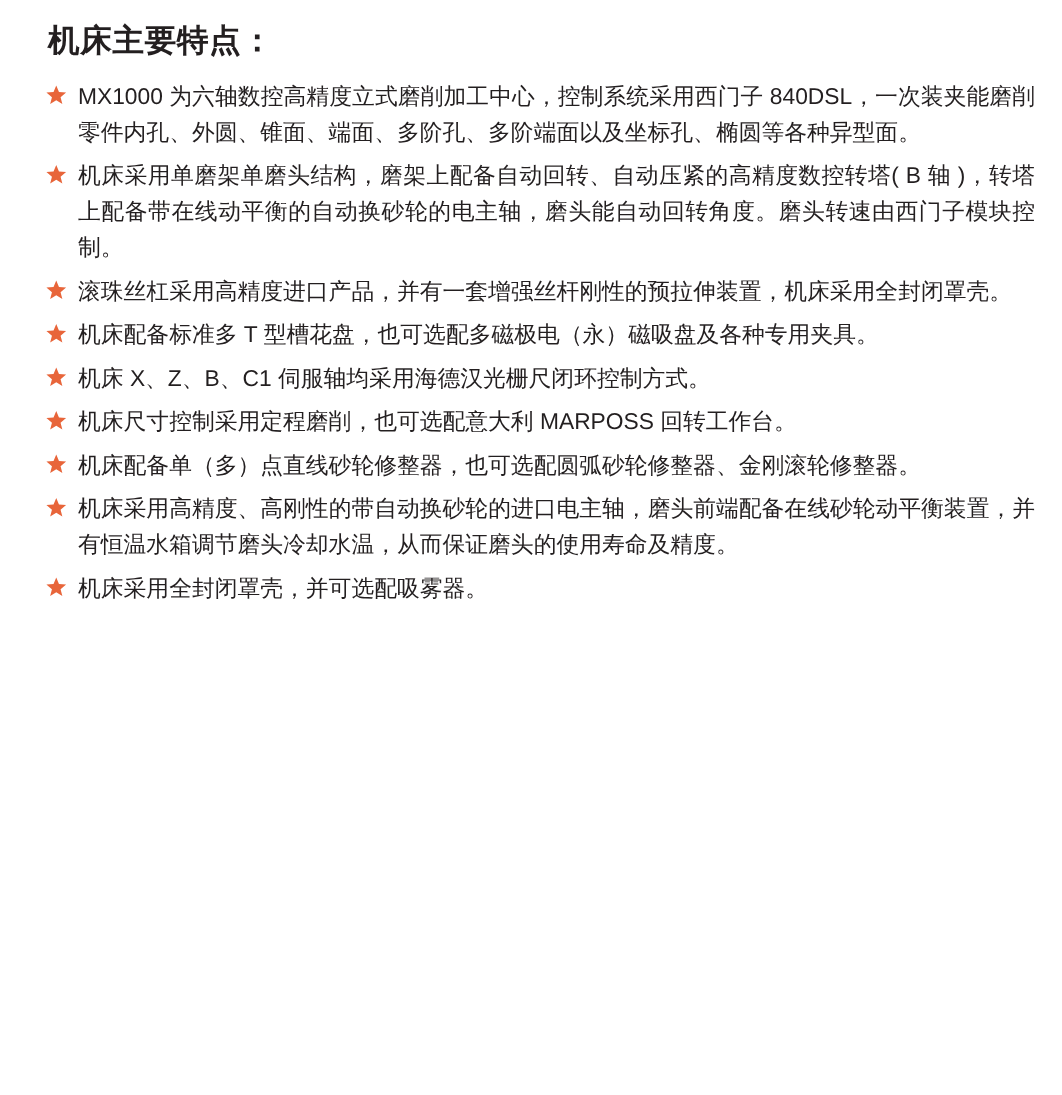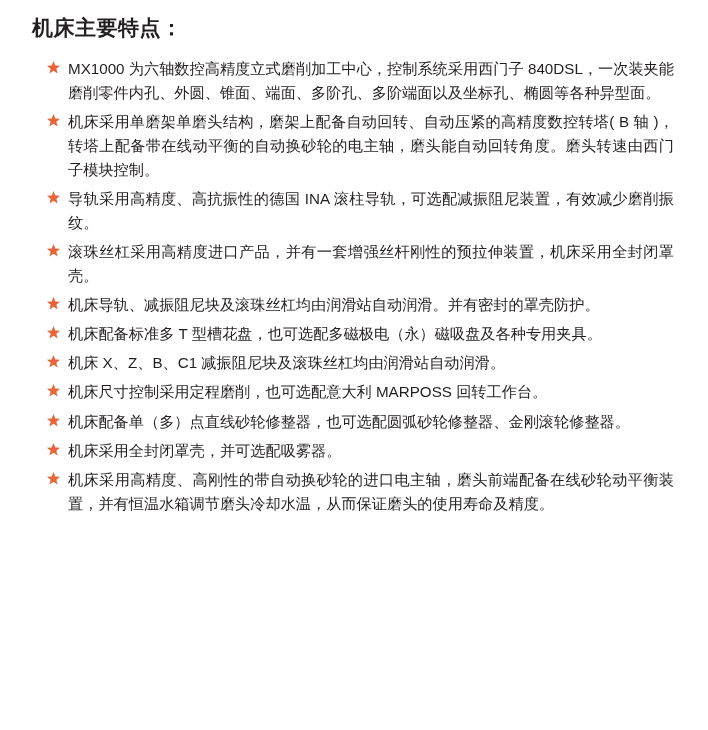--- a/index.html
+++ b/index.html
@@ -24,21 +24,21 @@
   .doc-title {
     font-size: 21px;
     font-weight: bold;
     color: #231f20;
     letter-spacing: 0.5px;
     margin: 0 0 12px 2px;
     line-height: 1.3;
   }
   .feature-list {
     list-style: none;
-    margin: 16px;
+    margin: 0;
     padding: 0;
   }
   .feature-item {
     position: relative;
     padding-left: 22px;
     margin-bottom: 5px;
     font-size: 15.2px;
     line-height: 1.58;
     color: #231f20;
     text-align: justify;
@@ -82,65 +82,49 @@
 
     <li class="feature-item">
       <span class="bullet-star">
         <svg width="15" height="15" viewBox="0 0 24 24">
             <path d="M12 1.5l2.9 7.1 7.6.5-5.9 4.9 1.9 7.4L12 17.3 5.5 21.4l1.9-7.4L1.5 9.1l7.6-.5z" fill="#e8653a"></path>
           </svg>
       </span>
       <span class="item-text">机床采用单磨架单磨头结构，磨架上配备自动回转、自动压紧的高精度数控转塔( B 轴 )，转塔上配备带在线动平衡的自动换砂轮的电主轴，磨头能自动回转角度。磨头转速由西门子模块控制。</span>
     </li>
 
-    <li class="feature-item">
-      <span class="bullet-star">
-        <svg width="15" height="15" viewBox="0 0 24 24">
-            <path d="M12 1.5l2.9 7.1 7.6.5-5.9 4.9 1.9 7.4L12 17.3 5.5 21.4l1.9-7.4L1.5 9.1l7.6-.5z" fill="#e8653a"></path>
-          </svg>
-      </span>
-      <span class="item-text">导轨采用高精度、高抗振性的德国 INA 滚柱导轨，可选配减振阻尼装置，有效减少磨削振纹。</span>
-    </li>
 
     <li class="feature-item">
       <span class="bullet-star">
         <svg width="15" height="15" viewBox="0 0 24 24">
             <path d="M12 1.5l2.9 7.1 7.6.5-5.9 4.9 1.9 7.4L12 17.3 5.5 21.4l1.9-7.4L1.5 9.1l7.6-.5z" fill="#e8653a"></path>
           </svg>
       </span>
       <span class="item-text">滚珠丝杠采用高精度进口产品，并有一套增强丝杆刚性的预拉伸装置，机床采用全封闭罩壳。</span>
     </li>
 
 
 
-    <li class="feature-item">
-      <span class="bullet-star">
-        <svg width="15" height="15" viewBox="0 0 24 24">
-            <path d="M12 1.5l2.9 7.1 7.6.5-5.9 4.9 1.9 7.4L12 17.3 5.5 21.4l1.9-7.4L1.5 9.1l7.6-.5z" fill="#e8653a"></path>
-          </svg>
-      </span>
-      <span class="item-text">机床导轨、减振阻尼块及滚珠丝杠均由润滑站自动润滑。并有密封的罩壳防护。</span>
-    </li>
 
     <li class="feature-item">
       <span class="bullet-star">
         <svg width="15" height="15" viewBox="0 0 24 24">
             <path d="M12 1.5l2.9 7.1 7.6.5-5.9 4.9 1.9 7.4L12 17.3 5.5 21.4l1.9-7.4L1.5 9.1l7.6-.5z" fill="#e8653a"></path>
           </svg>
       </span>
       <span class="item-text">机床配备标准多 T 型槽花盘，也可选配多磁极电（永）磁吸盘及各种专用夹具。</span>
     </li>
 
     <li class="feature-item">
       <span class="bullet-star">
         <svg width="15" height="15" viewBox="0 0 24 24">
             <path d="M12 1.5l2.9 7.1 7.6.5-5.9 4.9 1.9 7.4L12 17.3 5.5 21.4l1.9-7.4L1.5 9.1l7.6-.5z" fill="#e8653a"></path>
           </svg>
       </span>
-      <span class="item-text">机床 X、Z、B、C1 减振阻尼块及滚珠丝杠均由润滑站自动润滑。</span>
+      <span class="item-text">机床 X、Z、B、C1 伺服轴均采用海德汉光栅尺闭环控制方式。</span>
     </li>
 
     <li class="feature-item">
       <span class="bullet-star">
         <svg width="15" height="15" viewBox="0 0 24 24">
             <path d="M12 1.5l2.9 7.1 7.6.5-5.9 4.9 1.9 7.4L12 17.3 5.5 21.4l1.9-7.4L1.5 9.1l7.6-.5z" fill="#e8653a"></path>
           </svg>
       </span>
       <span class="item-text">机床尺寸控制采用定程磨削，也可选配意大利 MARPOSS 回转工作台。</span>
     </li>
@@ -154,26 +138,26 @@
       <span class="item-text">机床配备单（多）点直线砂轮修整器，也可选配圆弧砂轮修整器、金刚滚轮修整器。</span>
     </li>
 
 
     <li class="feature-item">
       <span class="bullet-star">
         <svg width="15" height="15" viewBox="0 0 24 24">
             <path d="M12 1.5l2.9 7.1 7.6.5-5.9 4.9 1.9 7.4L12 17.3 5.5 21.4l1.9-7.4L1.5 9.1l7.6-.5z" fill="#e8653a"></path>
           </svg>
       </span>
-      <span class="item-text">机床采用全封闭罩壳，并可选配吸雾器。</span>
+      <span class="item-text">机床采用高精度、高刚性的带自动换砂轮的进口电主轴，磨头前端配备在线砂轮动平衡装置，并有恒温水箱调节磨头冷却水温，从而保证磨头的使用寿命及精度。</span>
     </li>
 
     <li class="feature-item">
       <span class="bullet-star">
         <svg width="15" height="15" viewBox="0 0 24 24">
             <path d="M12 1.5l2.9 7.1 7.6.5-5.9 4.9 1.9 7.4L12 17.3 5.5 21.4l1.9-7.4L1.5 9.1l7.6-.5z" fill="#e8653a"></path>
           </svg>
       </span>
-      <span class="item-text">机床采用高精度、高刚性的带自动换砂轮的进口电主轴，磨头前端配备在线砂轮动平衡装置，并有恒温水箱调节磨头冷却水温，从而保证磨头的使用寿命及精度。</span>
+      <span class="item-text">机床采用全封闭罩壳，并可选配吸雾器。</span>
     </li>
 
   </ul>
 </div>
 
 </body></html>

